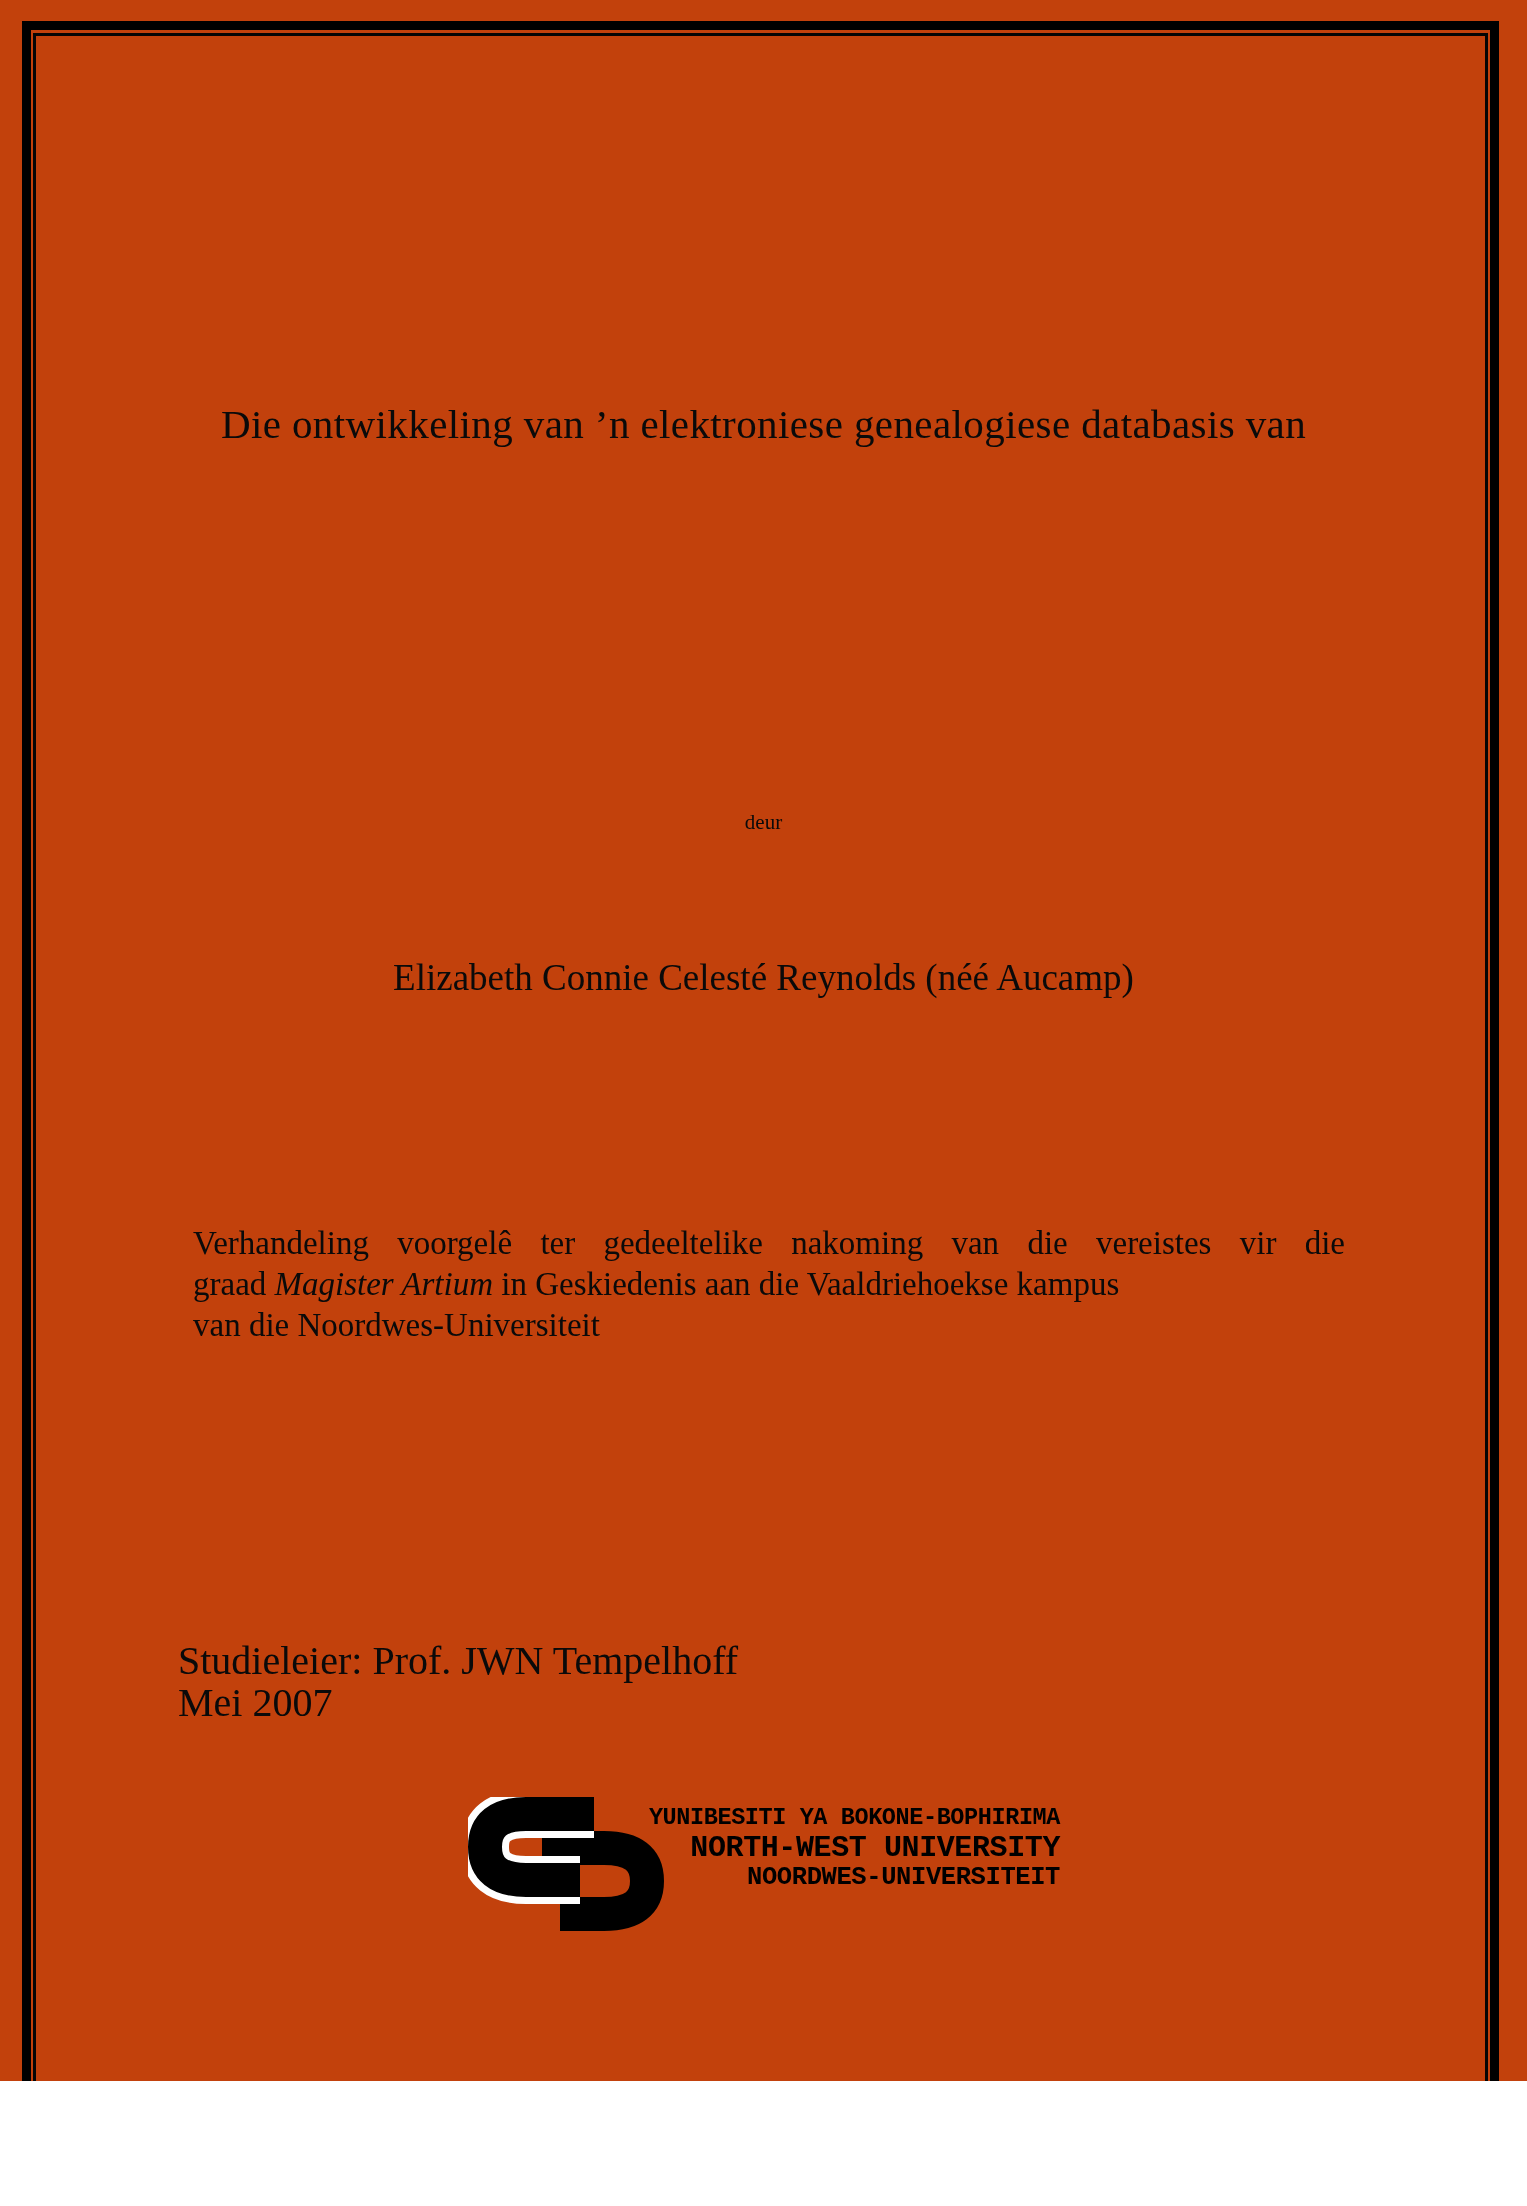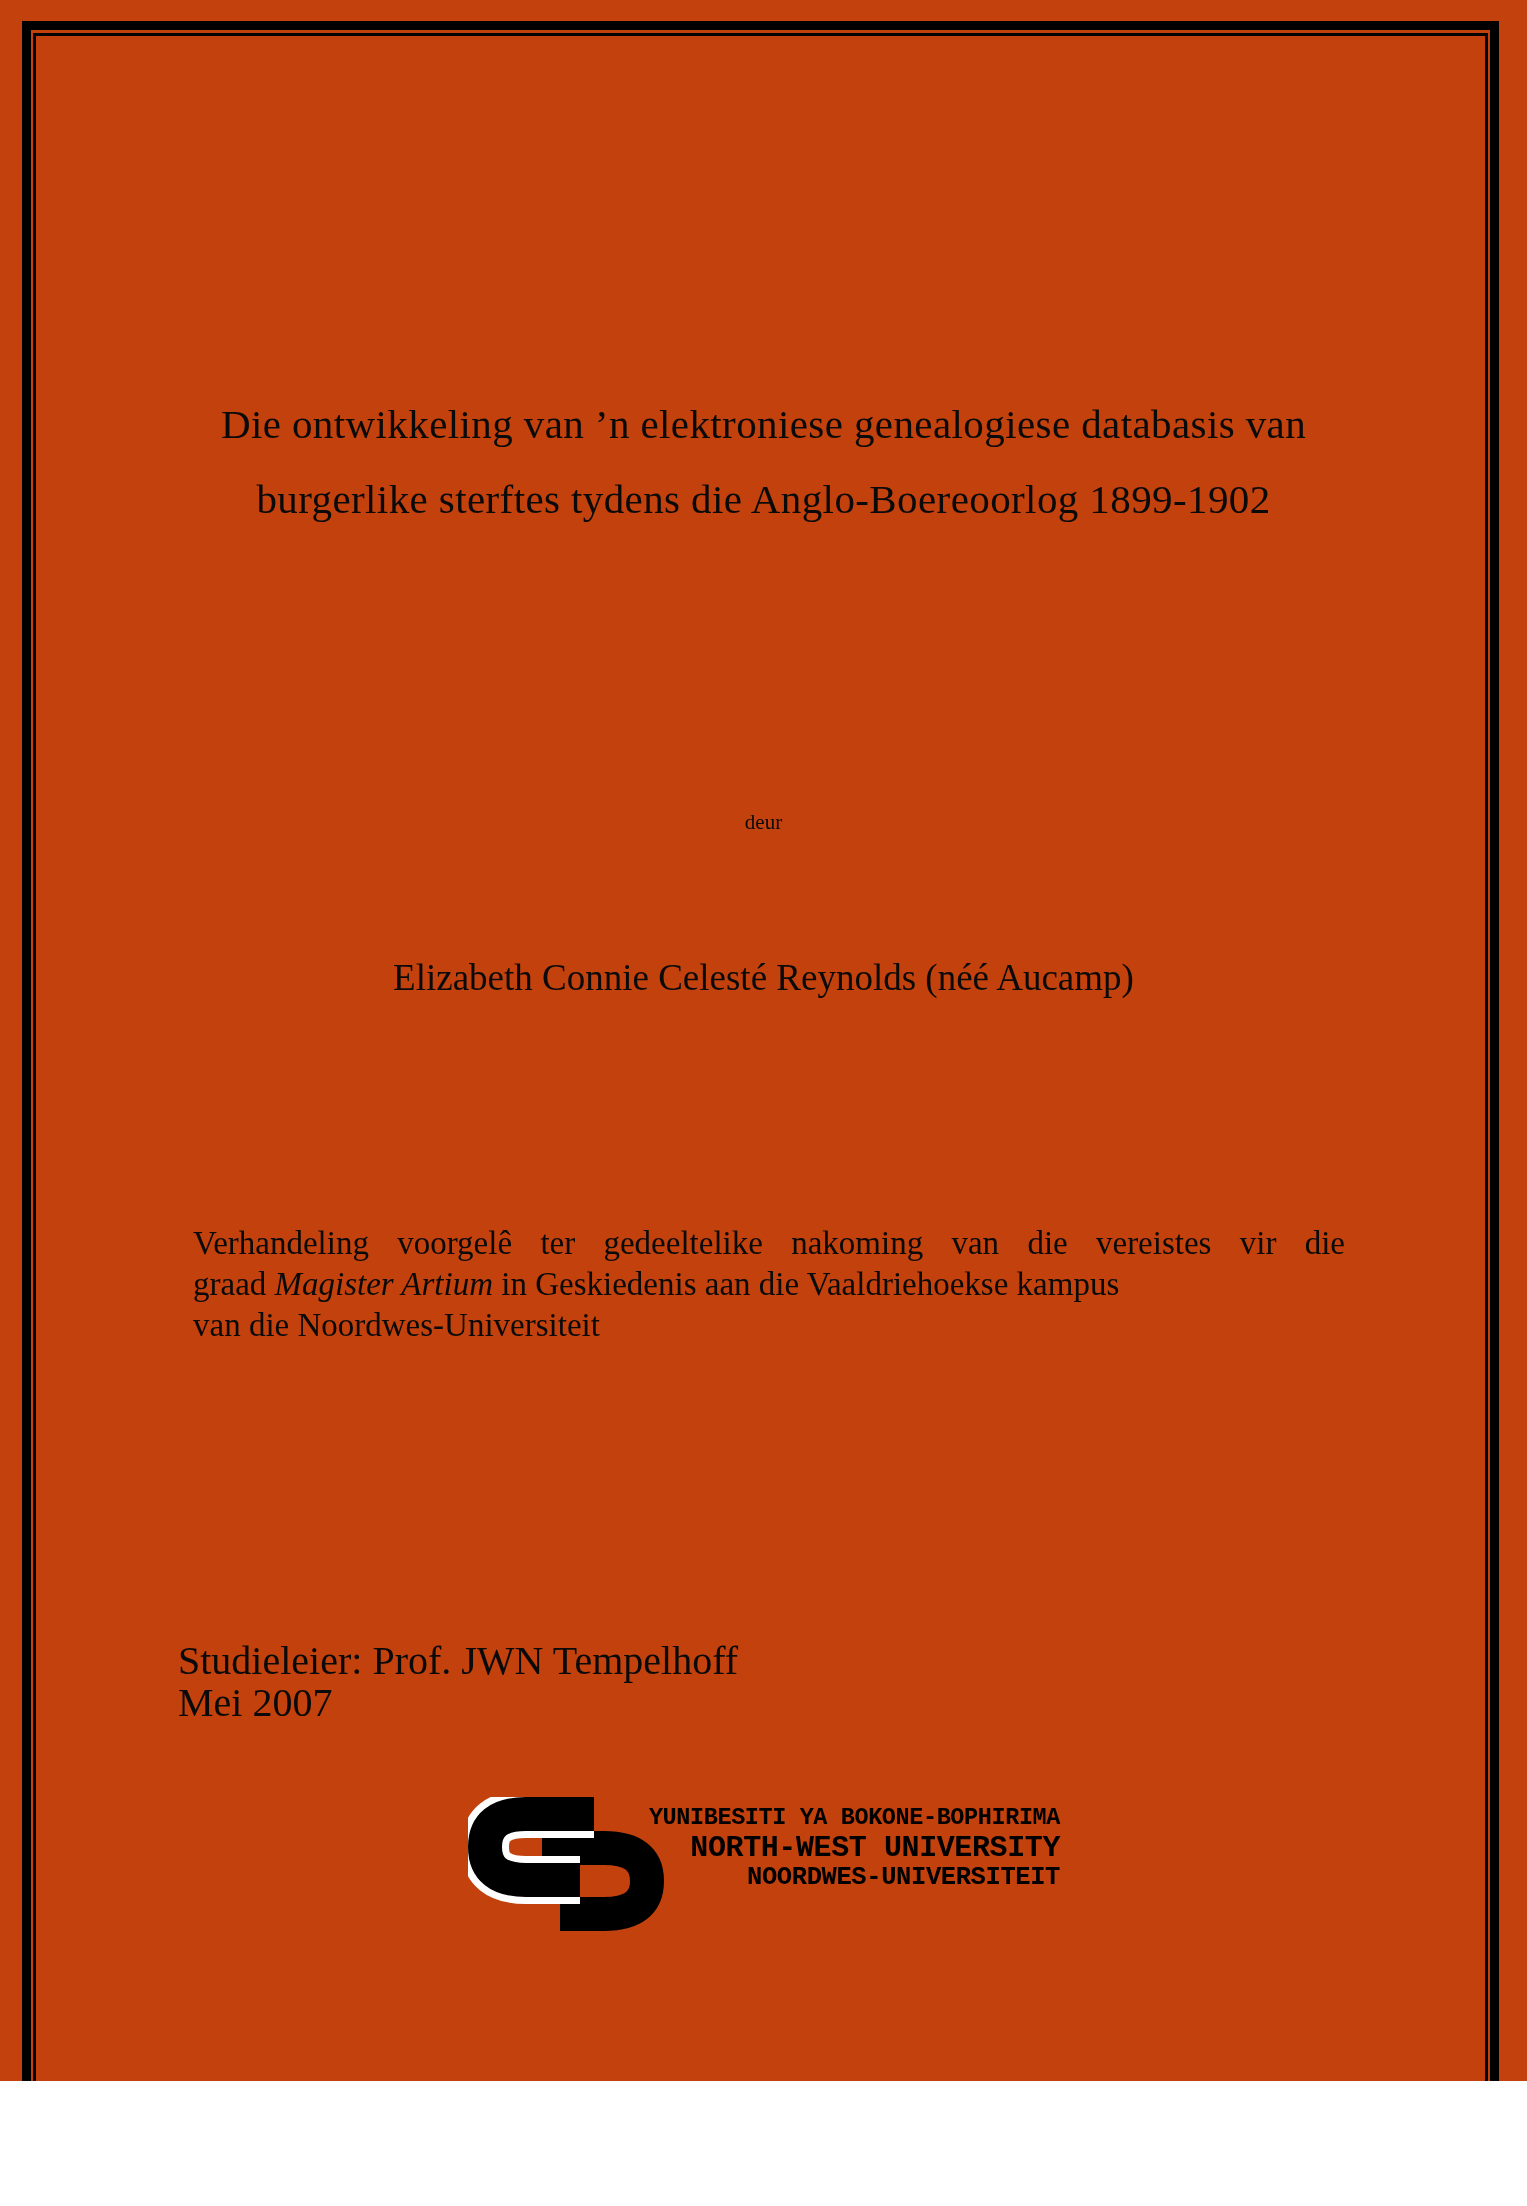--- a/index.html
+++ b/index.html
@@ -59,21 +59,20 @@
 </head>
 <body>
 
 <div class="page">
 
   <div class="frame-outer"></div>
   <div class="frame-inner"></div>
 
   <div class="centered title-block">
     <div>Die ontwikkeling van ’n elektroniese genealogiese databasis van</div>
-    <div>burgerlike sterftes tydens die Anglo-Boereoorlog 1899-1902</div>
   </div>
 
   <div class="centered byline-block">deur</div>
 
   <div class="centered author-block">Elizabeth Connie Celesté Reynolds (néé Aucamp)</div>
 
   <div class="statement-block">
     <div class="statement-justified">Verhandeling voorgelê ter gedeeltelike nakoming van die vereistes vir die</div>
     <div><span>graad </span><em>Magister Artium</em><span> in Geskiedenis aan die Vaaldriehoekse kampus</span></div>
     <div>van die Noordwes-Universiteit</div>

